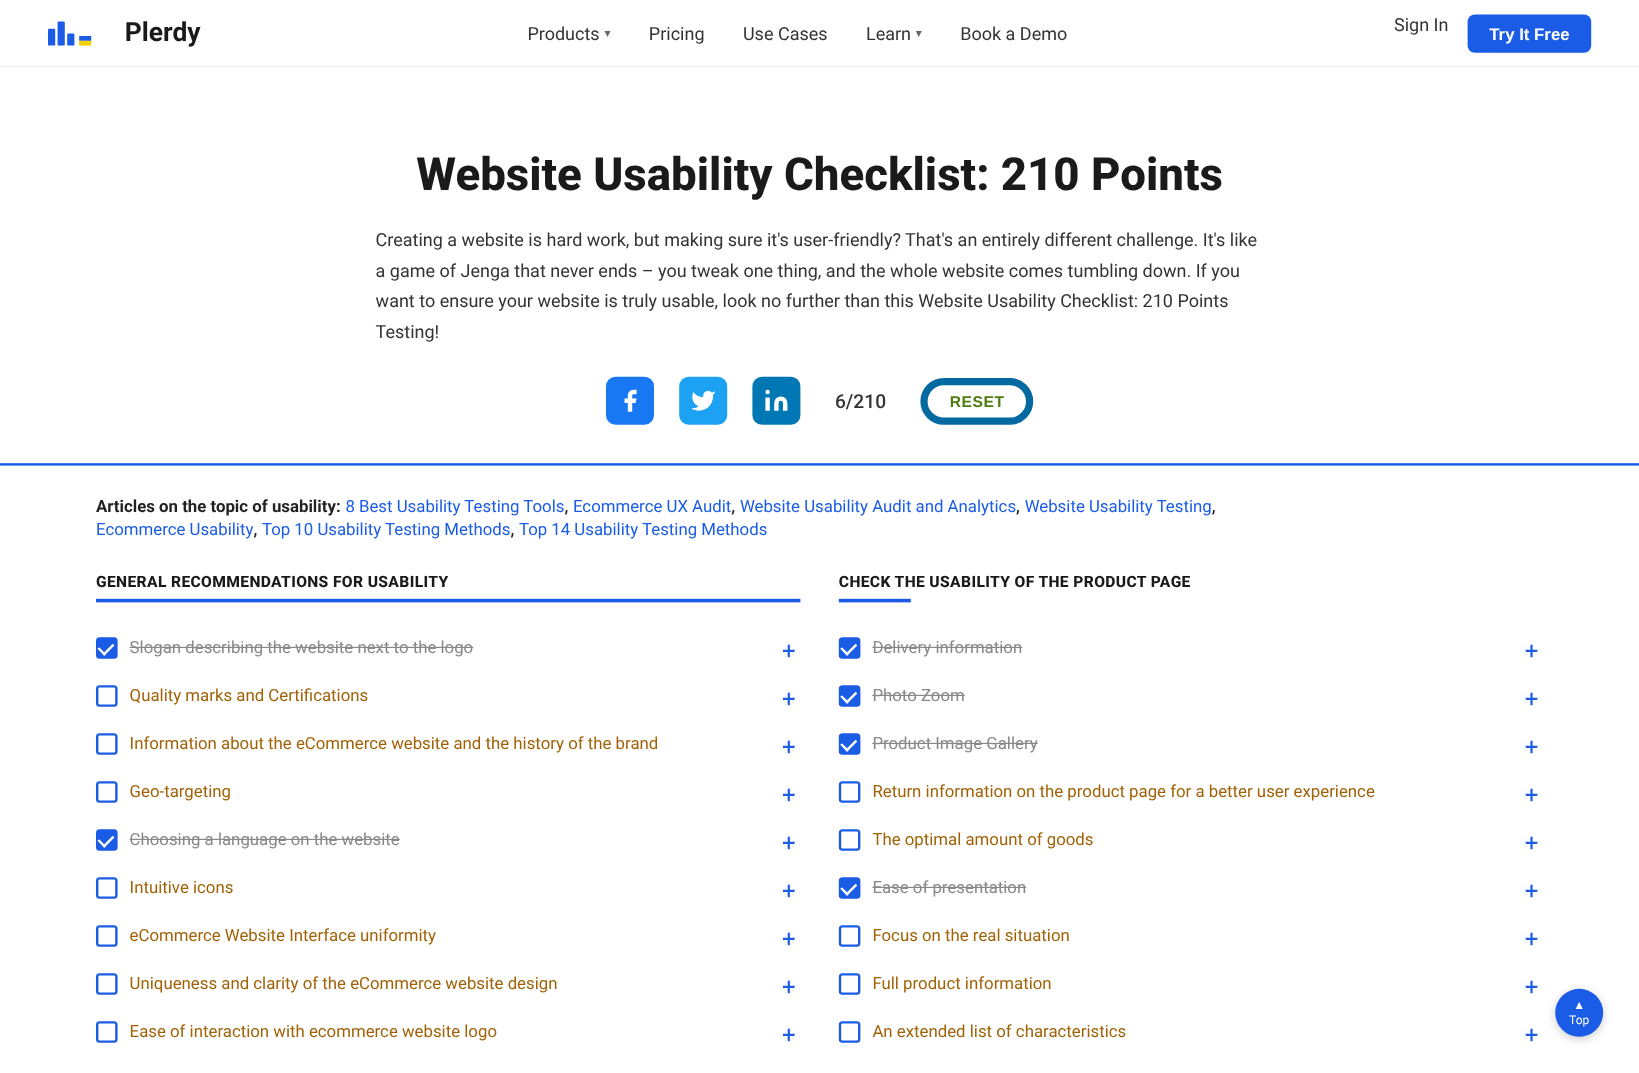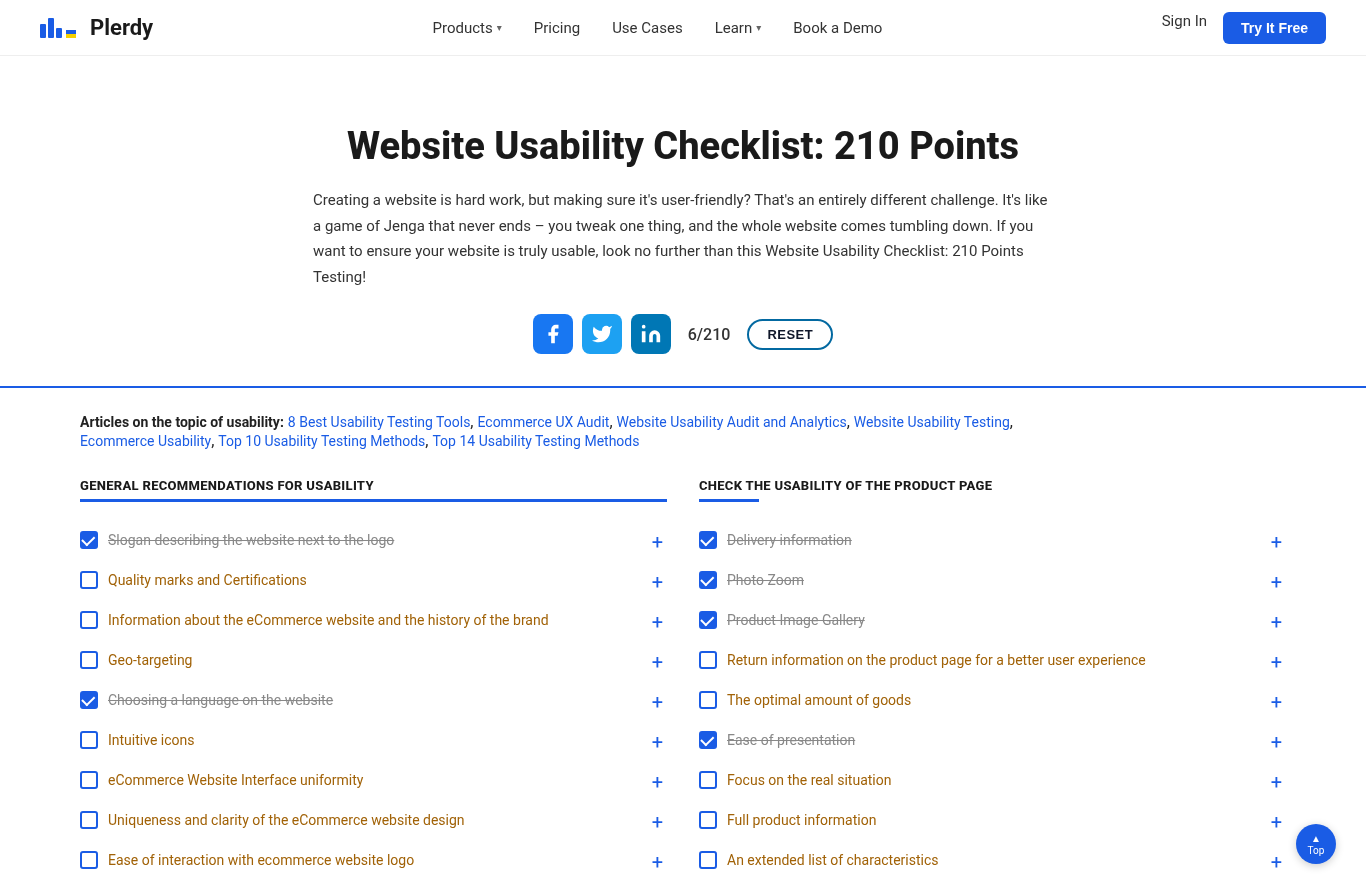--- a/index.html
+++ b/index.html
@@ -17,21 +17,21 @@
     }
     .navbar-left { display: flex; align-items: center; gap: 8px; }
     .logo-icon { display: flex; align-items: flex-end; gap: 2px; }
     .logo-bar { background: #1a5ce5; border-radius: 1px; }
     .logo-bar-1 { width: 6px; height: 14px; }
     .logo-bar-2 { width: 6px; height: 20px; }
     .logo-bar-3 { width: 6px; height: 10px; }
     .logo-flag { display: flex; flex-direction: column; width: 10px; height: 8px; margin-left: 2px; }
     .flag-top { background: #1a5ce5; flex: 1; }
     .flag-bottom { background: #f5d000; flex: 1; }
-    .logo-text { font-size: 22px; font-weight: 700; color: #1a1a1a; margin-left: 6px; }
+    .logo-text { font-size: 22px; font-weight: 700; color: #1a1a1a; margin-left: 20px; }
 
     .navbar-center { display: flex; align-items: center; gap: 32px; justify-content: flex-end; }
     .nav-item {
       font-size: 15px;
       color: #333;
       cursor: pointer;
       display: flex;
       align-items: center;
       gap: 4px;
       text-decoration: none;
@@ -72,46 +72,46 @@
       color: #333;
       text-align: left;
       margin-bottom: 24px;
     }
 
     
     .social-row {
       display: flex;
       align-items: center;
       justify-content: center;
-      gap: 9px;
+      gap: 21px;
       margin-bottom: 16px;
     }
     .social-icon {
       width: 40px;
       height: 40px;
       border-radius: 8px;
       display: flex;
       align-items: center;
       justify-content: center;
       cursor: pointer;
     }
     .social-fb { background: #1877f2; }
     .social-tw { background: #1da1f2; }
     .social-li { background: #0077b5; }
     .social-icon svg { width: 22px; height: 22px; fill: white; }
 
     .counter-text { font-size: 16px; color: #333; font-weight: 500; margin: 0 8px; }
     .reset-btn {
-      border: 2px solid #0369a1;
+      border: 6px solid #0369a1;
       background: #fff;
       border-radius: 20px;
       padding: 6px 18px;
       font-size: 13px;
       font-weight: 600;
-      color: #0f172a;
+      color: #4d7c0f;
       cursor: pointer;
       letter-spacing: 0.5px;
     }
 
     
     .divider { border: none; border-top: 2px solid #1a5ce5; margin: 0 0 24px; }
 
     
     .articles-section { padding: 0 80px; margin-bottom: 28px; }
     .articles-label { font-size: 14px; font-weight: 700; color: #222; display: inline; }

